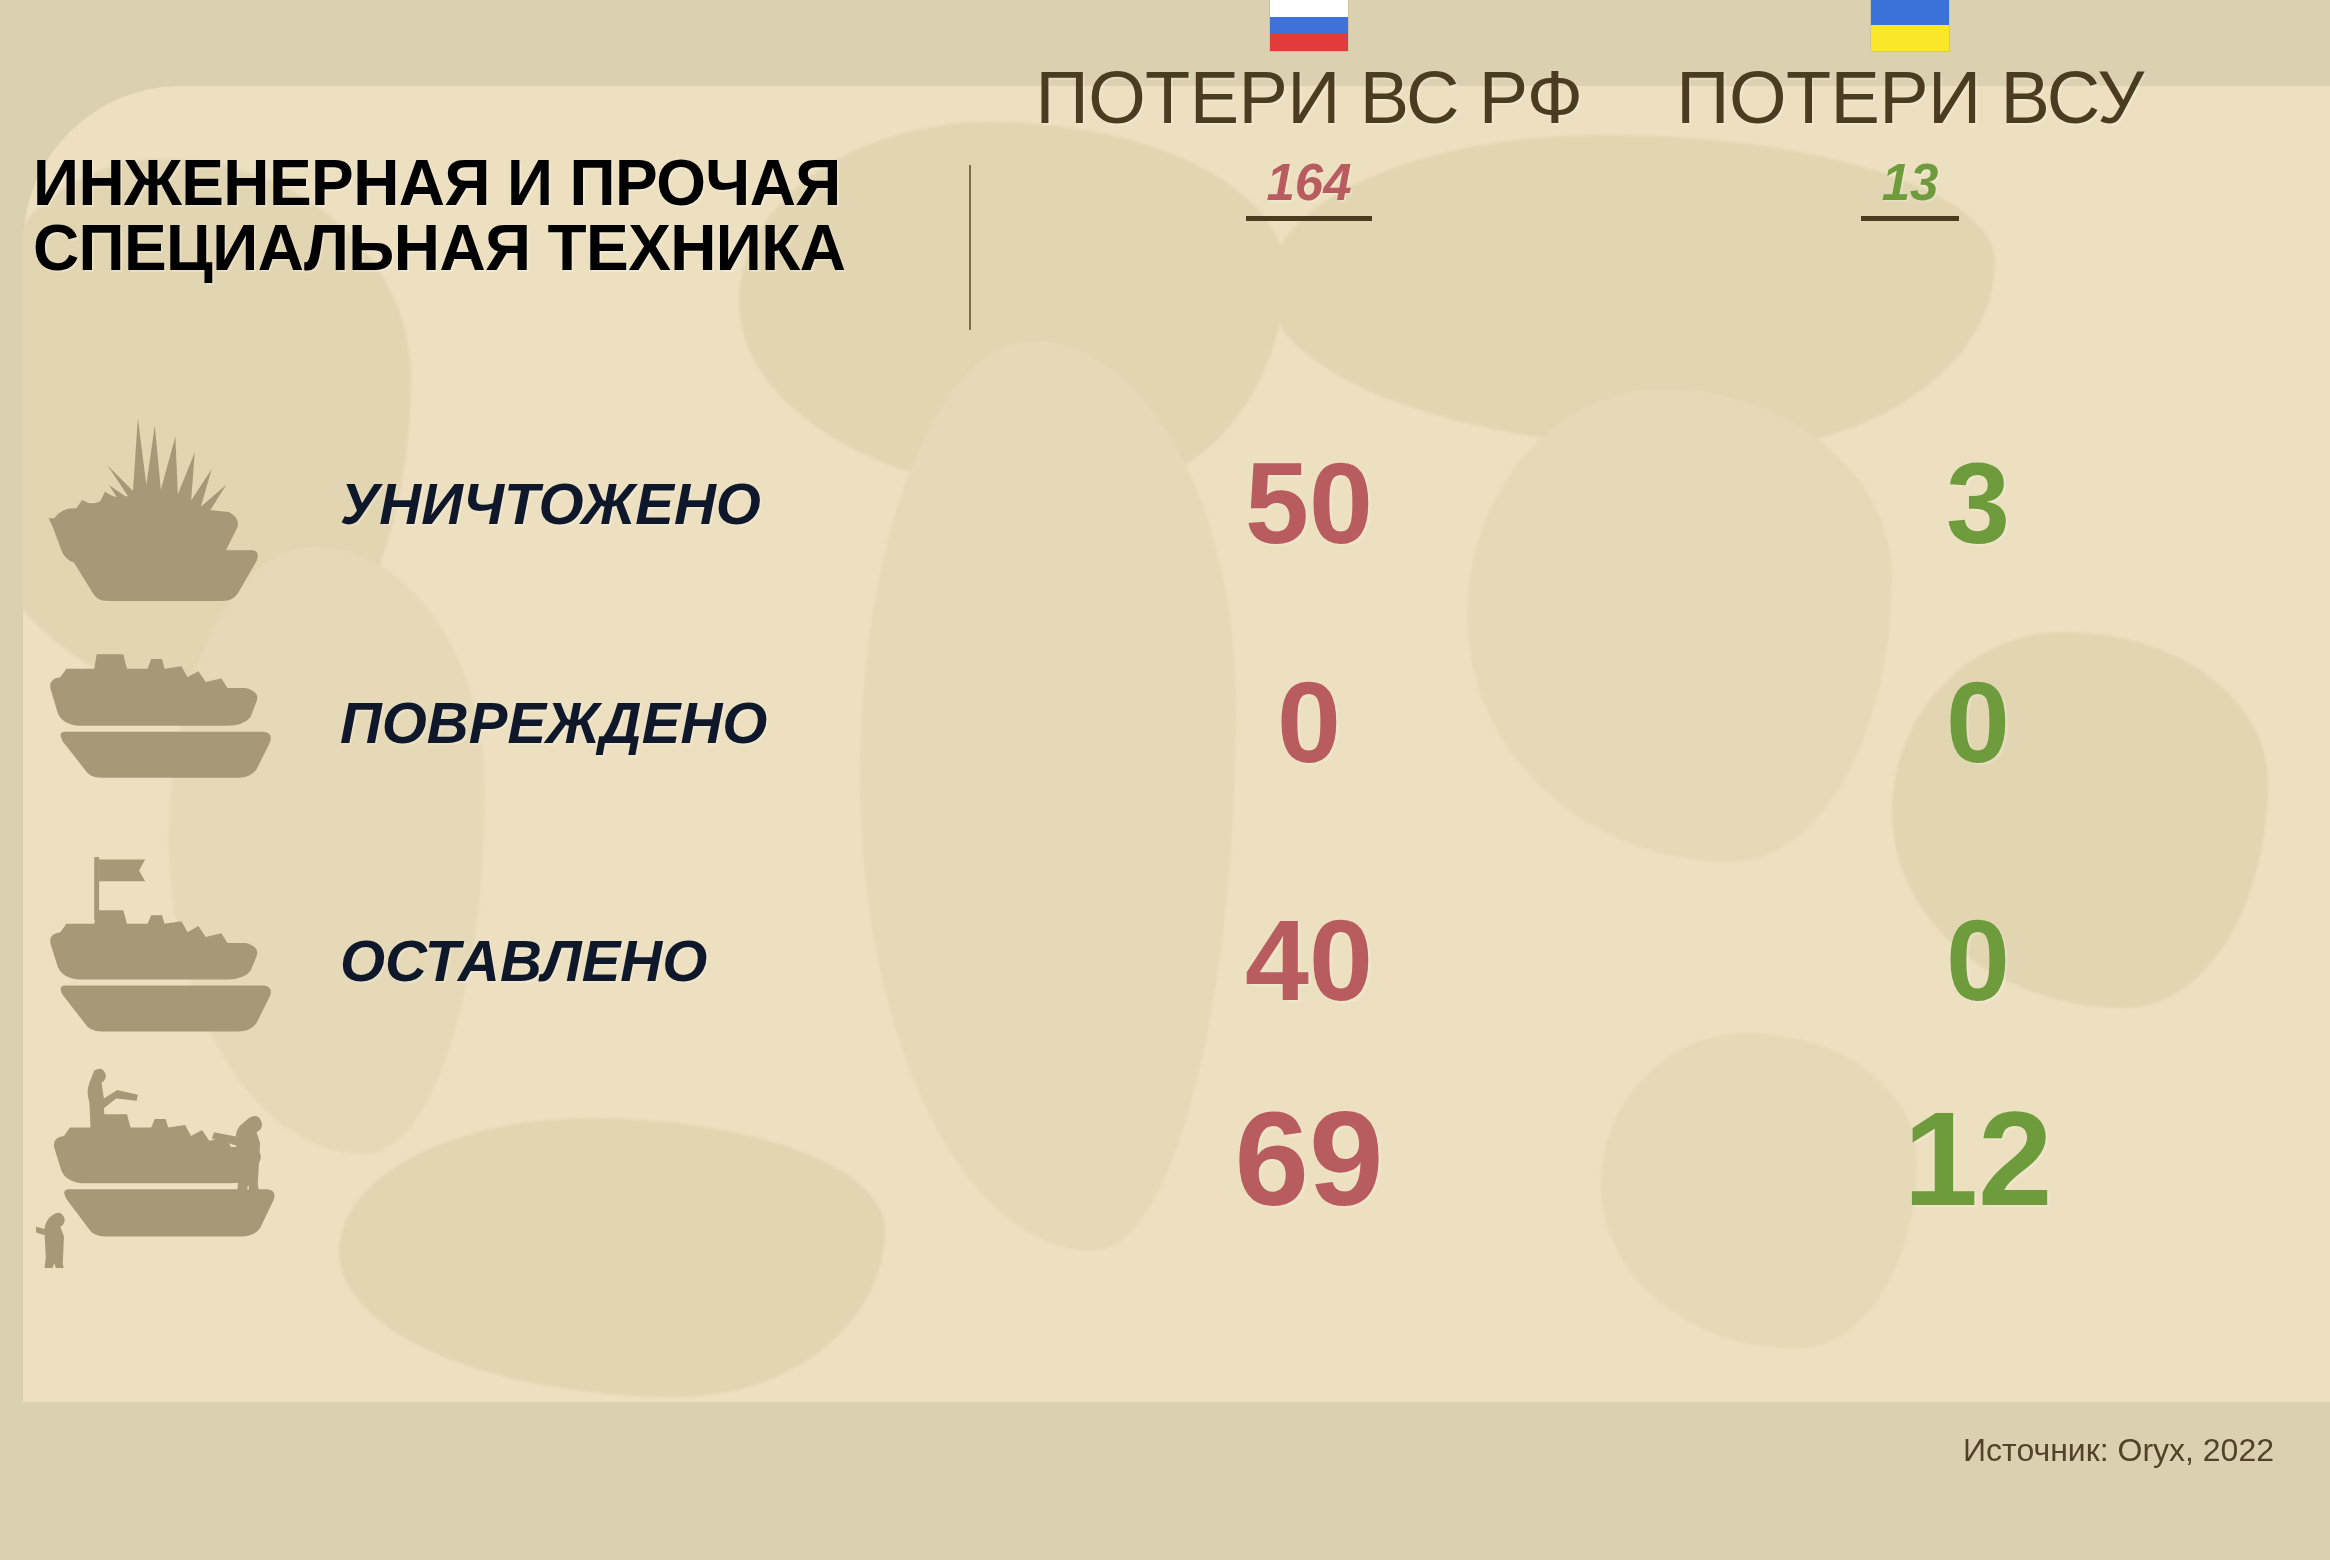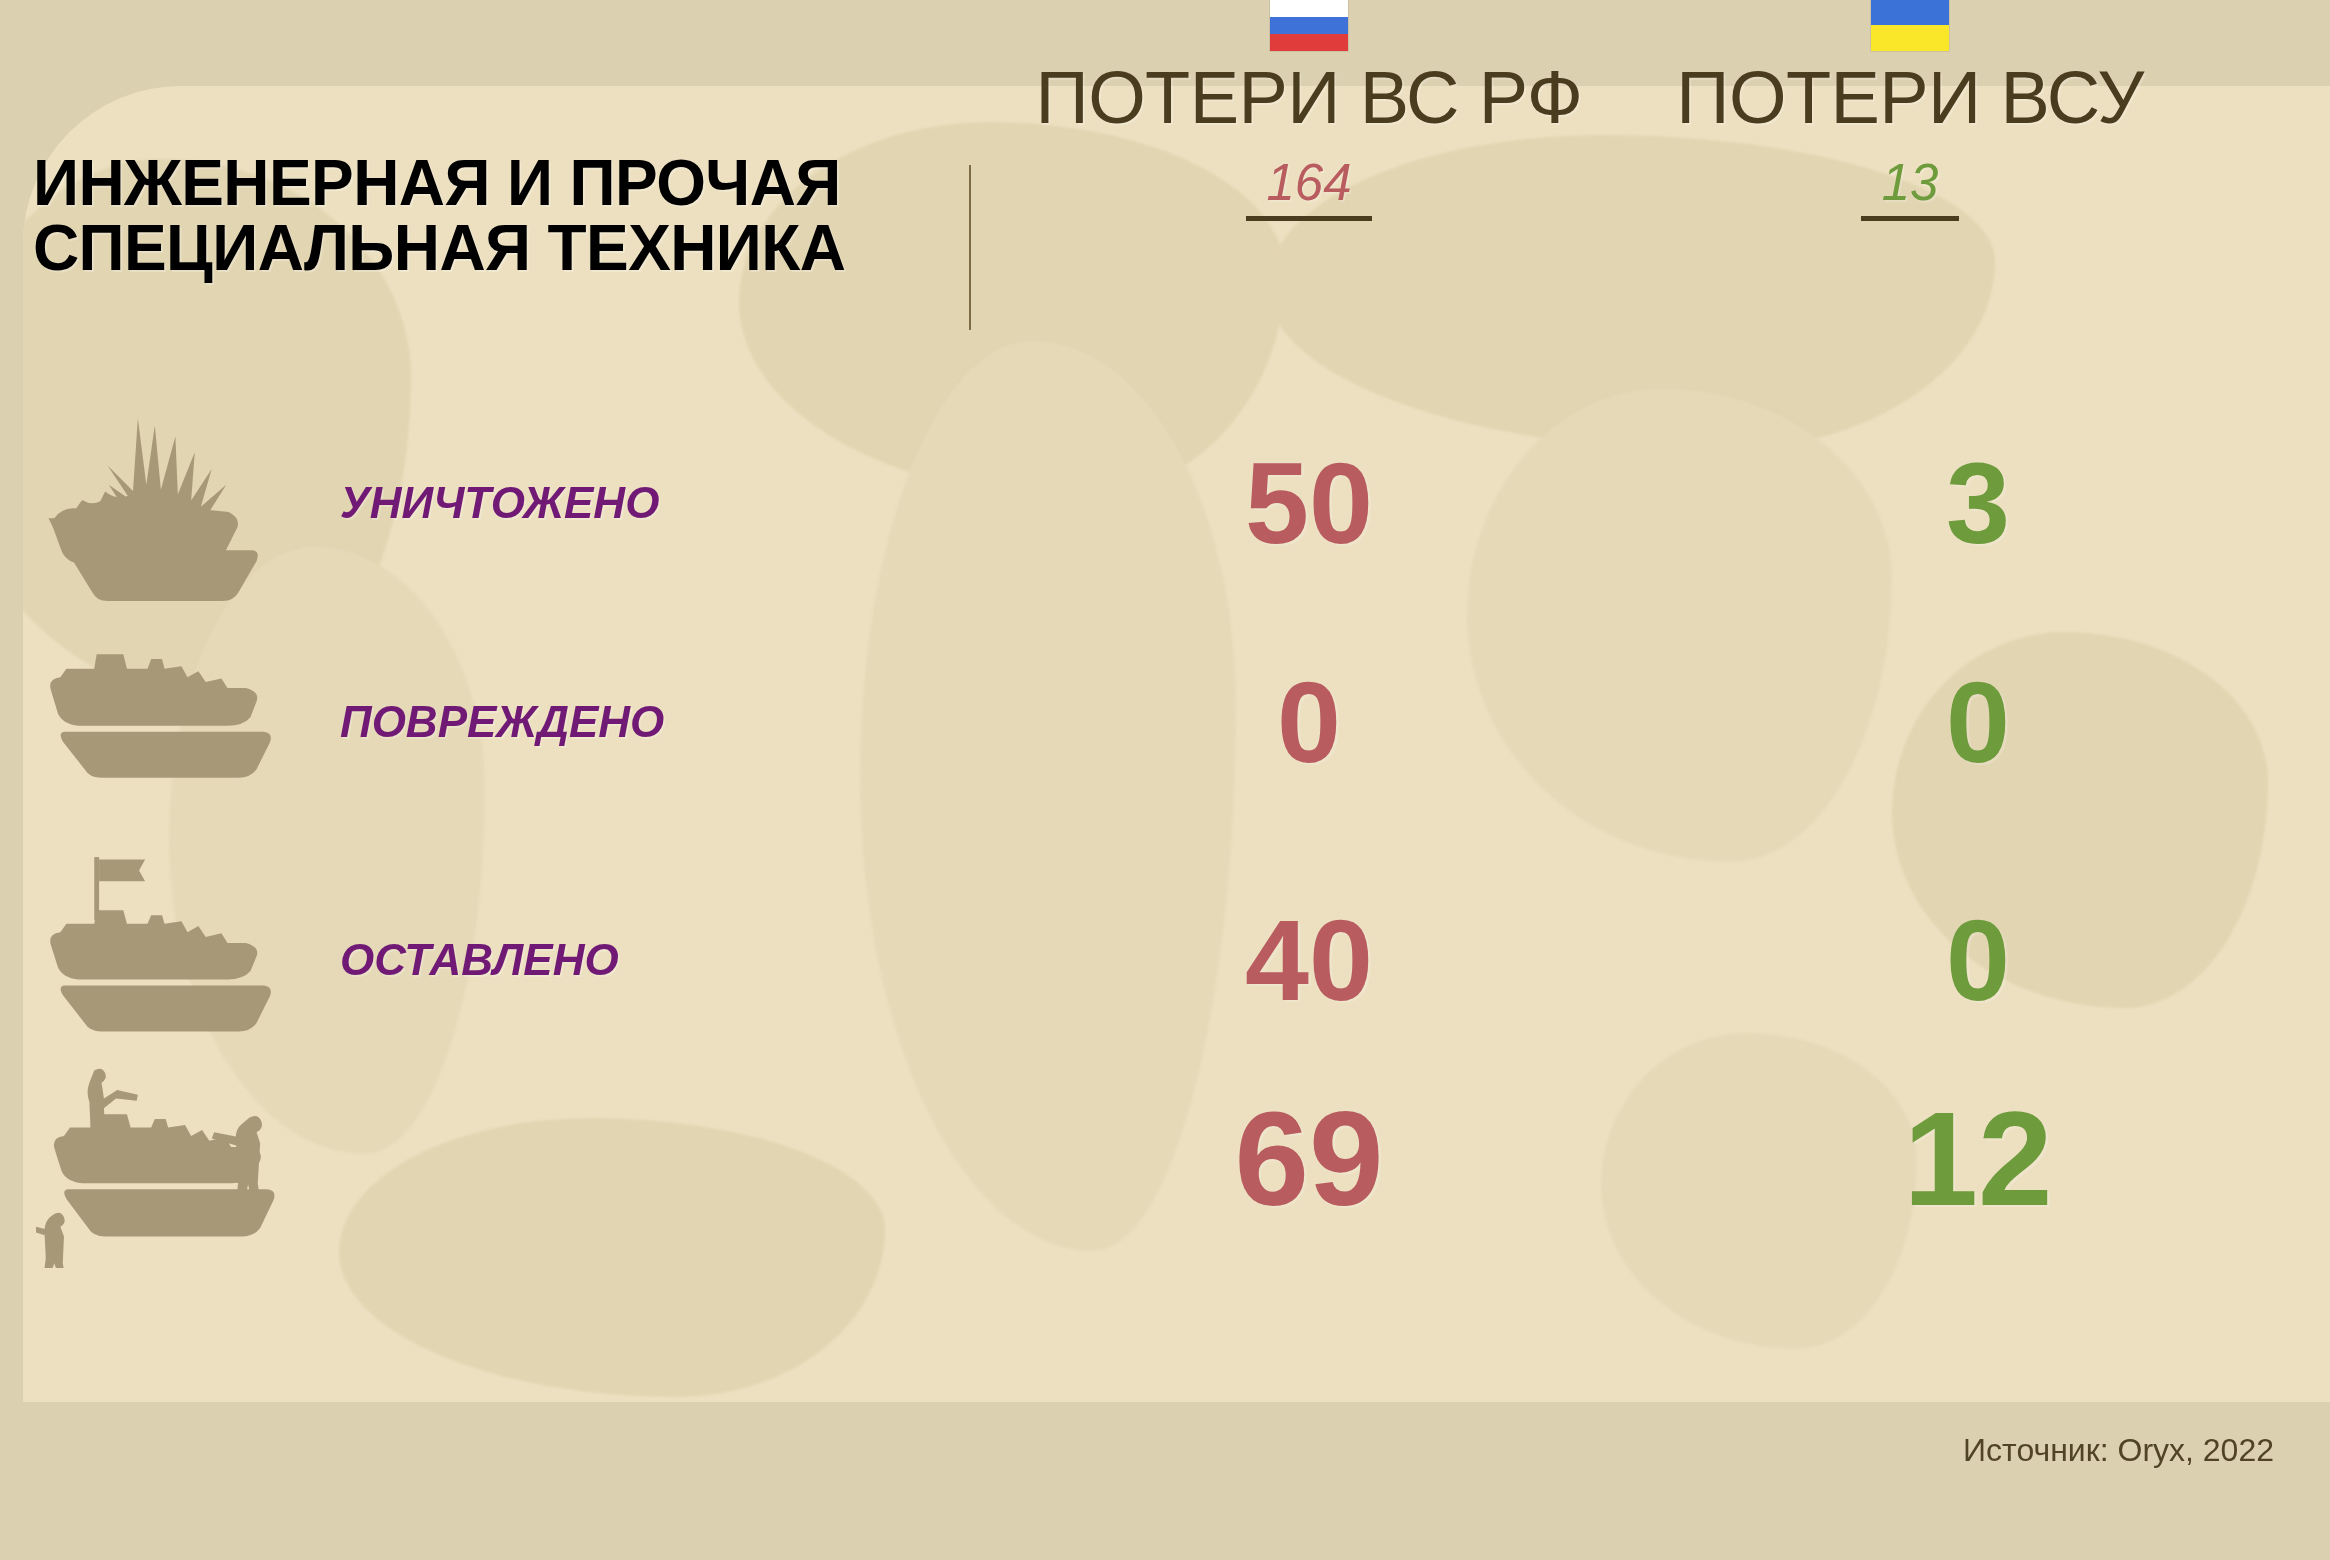--- a/index.html
+++ b/index.html
@@ -56,38 +56,38 @@
     background:linear-gradient(to bottom,#3a72d8 0 50%,#fae72a 50% 100%);
   }
   .col-title{
     margin-top:9.7px;
     color:#4a3c1e;font-weight:normal;font-size:74px;line-height:1;
     letter-spacing:-0.6px;
     text-shadow:1.8px 1.8px 0 rgba(255,255,255,.22);
   }
   .col-total-wrap{margin-top:22px;display:flex;justify-content:center;}
   .col-total{
-    font-style:italic;font-weight:normal;font-size:51px;line-height:1;
+    font-style:italic;font-weight:bold;font-size:51px;line-height:1;
     padding:0 20.6px 8.5px 20.6px;
     border-bottom:5.5px solid #4a3c1e;
     text-shadow:1.8px 1.8px 0 rgba(255,255,255,.20);
   }
   .tot-ru{color:#b85c60;}
   .tot-ua{color:#6e9b3c;}
   
   .row{position:absolute;left:0;width:2330px;height:218px;}
   .icon-cell{
     position:absolute;left:36px;top:0;width:303px;height:218px;
   }
   .icon-cell svg{display:block;width:303px;height:218px;}
   .row-label{
     position:absolute;left:340px;top:0;height:218px;
     display:flex;align-items:center;
-    color:#701a75;font-style:italic;font-weight:bold;
-    font-size:44px;letter-spacing:0px;
+    color:#0f172a;font-style:italic;font-weight:bold;
+    font-size:58px;letter-spacing:0px;
     text-shadow:1.8px 1.8px 0 rgba(255,255,255,.22);
   }
   .val{
     position:absolute;top:0;width:680px;height:218px;
     display:flex;align-items:center;justify-content:center;
     font-weight:bold;line-height:1;
     text-shadow:2.4px 2.4px 0 rgba(255,255,255,.18);
   }
   .val-ru{left:969px;color:#b85c60;}
   .val-ua{left:1638px;color:#6e9b3c;}

